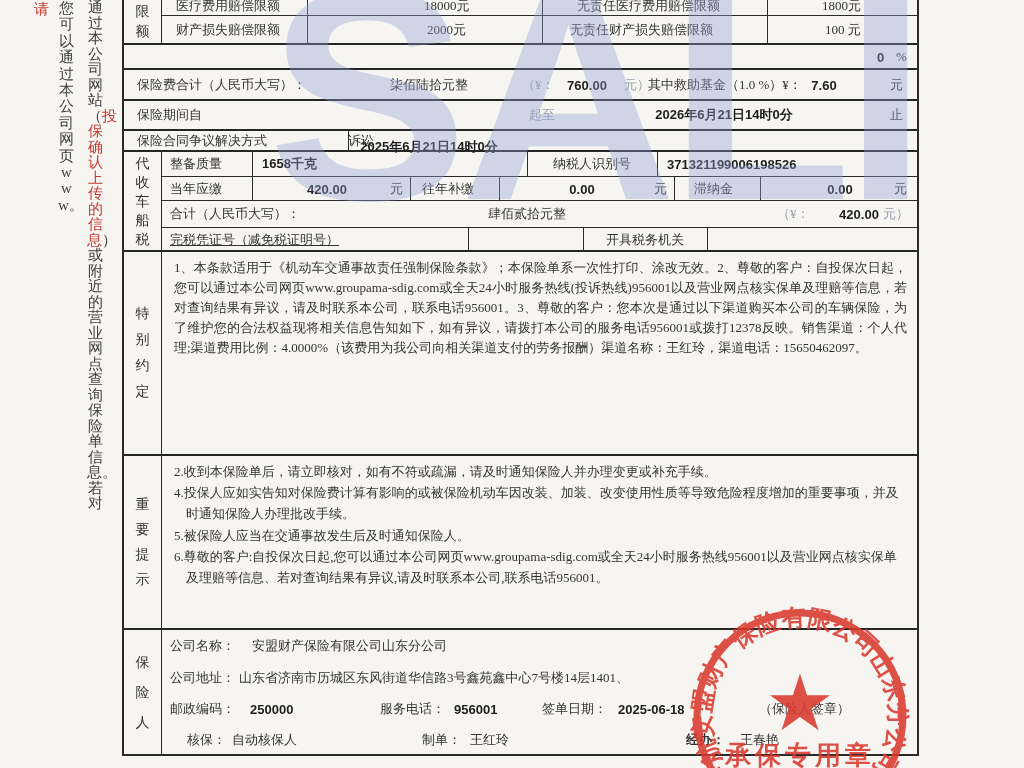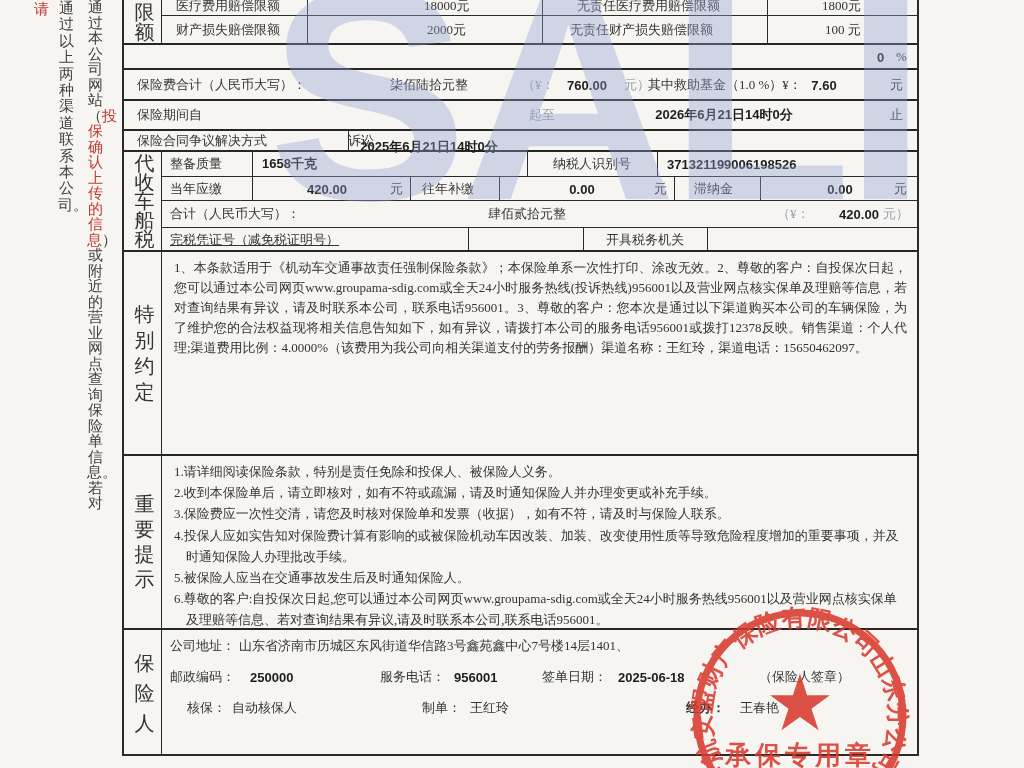--- a/index.html
+++ b/index.html
@@ -20,41 +20,41 @@
     font-size:300px;font-weight:700;letter-spacing:-8px;
     color:rgba(144,160,205,0.38);}
   
   .doc{position:absolute;left:122px;top:0;width:797px;height:756px;
        border-left:2px solid #2a2a2a;border-right:2px solid #2a2a2a;
        border-bottom:2px solid #2a2a2a;box-sizing:border-box;font-size:13px;}
   .sec{display:flex;border-bottom:2px solid #262626;box-sizing:border-box;}
   .sec:last-child{border-bottom:none;}
   .slabel{width:38px;border-right:1px solid #2a2a2a;display:flex;
           align-items:center;justify-content:center;box-sizing:border-box;flex:none;}
-  .vlab{width:16px;word-break:break-all;text-align:center;font-size:20px;color:#333;}
+  .vlab{width:16px;word-break:break-all;text-align:center;font-size:14px;color:#333;}
   .scontent{flex:1;min-width:0;box-sizing:border-box;}
   .row{position:relative;box-sizing:border-box;}
   .row.bb{border-bottom:1px solid #2a2a2a;}
   .cellline{position:absolute;top:0;bottom:0;width:1px;background:#2a2a2a;}
   .t{position:absolute;top:50%;transform:translateY(-50%);white-space:nowrap;color:#333;}
   .ctr{text-align:left;transform:translate(-50%,-50%);}
   .num{font-weight:bold;font-family:"Liberation Sans","DejaVu Sans",sans-serif;color:#1d1d1d;}
   .light{color:#9aa0ae;}
   .para{color:#333;line-height:20px;padding:6px 10px 0 12px;text-align:justify;}
   .noteitem{color:#333;line-height:21.2px;padding-left:24px;text-indent:-12px;}
   
   .stamp{position:absolute;left:682px;top:598px;z-index:6;opacity:.88;pointer-events:none;}
 </style>
 </head>
 <body>
 
 <div class="page">
 
   <div class="vnote red" style="left:33px;top:2px;">请</div>
-  <div class="vnote" style="left:58px;top:0;line-height:16.4px;">通过以上两种渠道联系本公司。</div>
+  <div class="vnote" style="left:58px;top:0;line-height:16.4px;">您可以通过本公司网页www。</div>
   <div class="vnote" style="left:87px;top:0;"><span>通过本公司网站（</span><span class="red">投保确认上传的信息</span><span>）或附近的营业网点查询保险单信息。若对</span></div>
 
   <div class="doc">
 
     <div class="sec" style="height:45px;">
       <div class="slabel">
         <div class="vlab" style="line-height:20px;">限额</div>
       </div>
       <div class="scontent">
         <div class="row bb" style="height:16px;overflow:hidden;">
@@ -170,34 +170,36 @@
       <div class="scontent">
         <div class="para">1、本条款适用于《机动车交通事故责任强制保险条款》；本保险单系一次性打印、涂改无效。2、尊敬的客户：自投保次日起，您可以通过本公司网页www.groupama-sdig.com或全天24小时服务热线(投诉热线)956001以及营业网点核实保单及理赔等信息，若对查询结果有异议，请及时联系本公司，联系电话956001。3、尊敬的客户：您本次是通过以下渠道购买本公司的车辆保险，为了维护您的合法权益现将相关信息告知如下，如有异议，请拨打本公司的服务电话956001或拨打12378反映。销售渠道：个人代理;渠道费用比例：4.0000%（该费用为我公司向相关渠道支付的劳务报酬）渠道名称：王红玲，渠道电话：15650462097。</div>
       </div>
     </div>
 
     <div class="sec" style="height:174px;">
       <div class="slabel">
         <div class="vlab" style="line-height:25px;">重要提示</div>
       </div>
       <div class="scontent" style="padding:5px 8px 0 0;">
-        <div class="noteitem">1.请详细阅读保险条款，特别是责任免除和投保人、被保险人义务。</div>
         <div class="noteitem">2.收到本保险单后，请立即核对，如有不符或疏漏，请及时通知保险人并办理变更或补充手续。</div>
-        <div class="noteitem">3.保险费应一次性交清，请您及时核对保险单和发票（收据），如有不符，请及时与保险人联系。</div>
         <div class="noteitem">4.投保人应如实告知对保险费计算有影响的或被保险机动车因改装、加装、改变使用性质等导致危险程度增加的重要事项，并及时通知保险人办理批改手续。</div>
         <div class="noteitem">5.被保险人应当在交通事故发生后及时通知保险人。</div>
         <div class="noteitem">6.尊敬的客户:自投保次日起,您可以通过本公司网页www.groupama-sdig.com或全天24小时服务热线956001以及营业网点核实保单及理赔等信息、若对查询结果有异议,请及时联系本公司,联系电话956001。</div>
       </div>
     </div>
 
     <div class="sec" style="height:126px;">
       <div class="slabel">
         <div class="vlab" style="line-height:30px;">保险人</div>
       </div>
       <div class="scontent">
+        <div class="row" style="height:32px;">
+          <span class="t" style="left:8px;">公司名称：</span>
+          <span class="t" style="left:90px;">安盟财产保险有限公司山东分公司</span>
+        </div>
         <div class="row" style="height:31px;">
           <span class="t" style="left:8px;">公司地址：</span>
           <span class="t" style="left:77px;">山东省济南市历城区东风街道华信路3号鑫苑鑫中心7号楼14层1401、</span>
         </div>
         <div class="row" style="height:31px;">
           <span class="t" style="left:8px;">邮政编码：</span>
           <span class="t num" style="left:88px;">250000</span>
           <span class="t" style="left:218px;">服务电话：</span>
           <span class="t num" style="left:292px;">956001</span>
           <span class="t" style="left:380px;">签单日期：</span>

